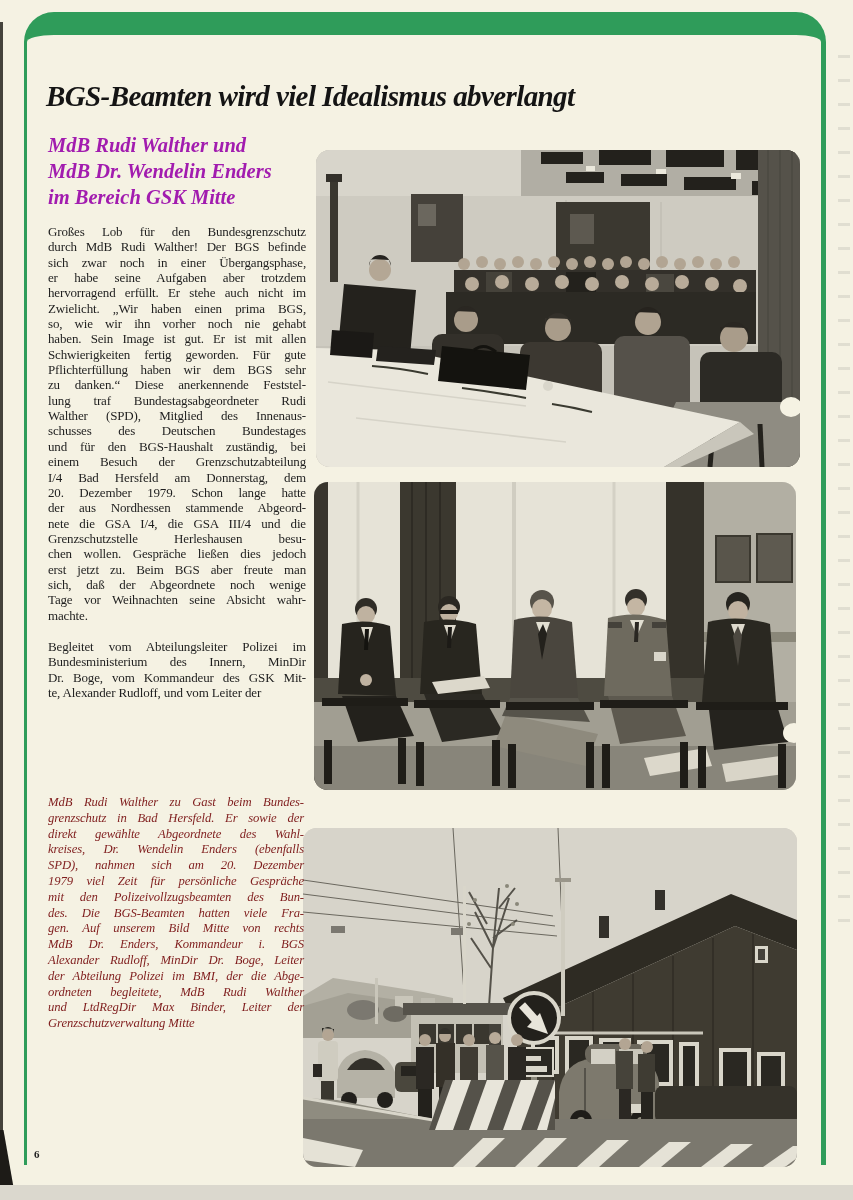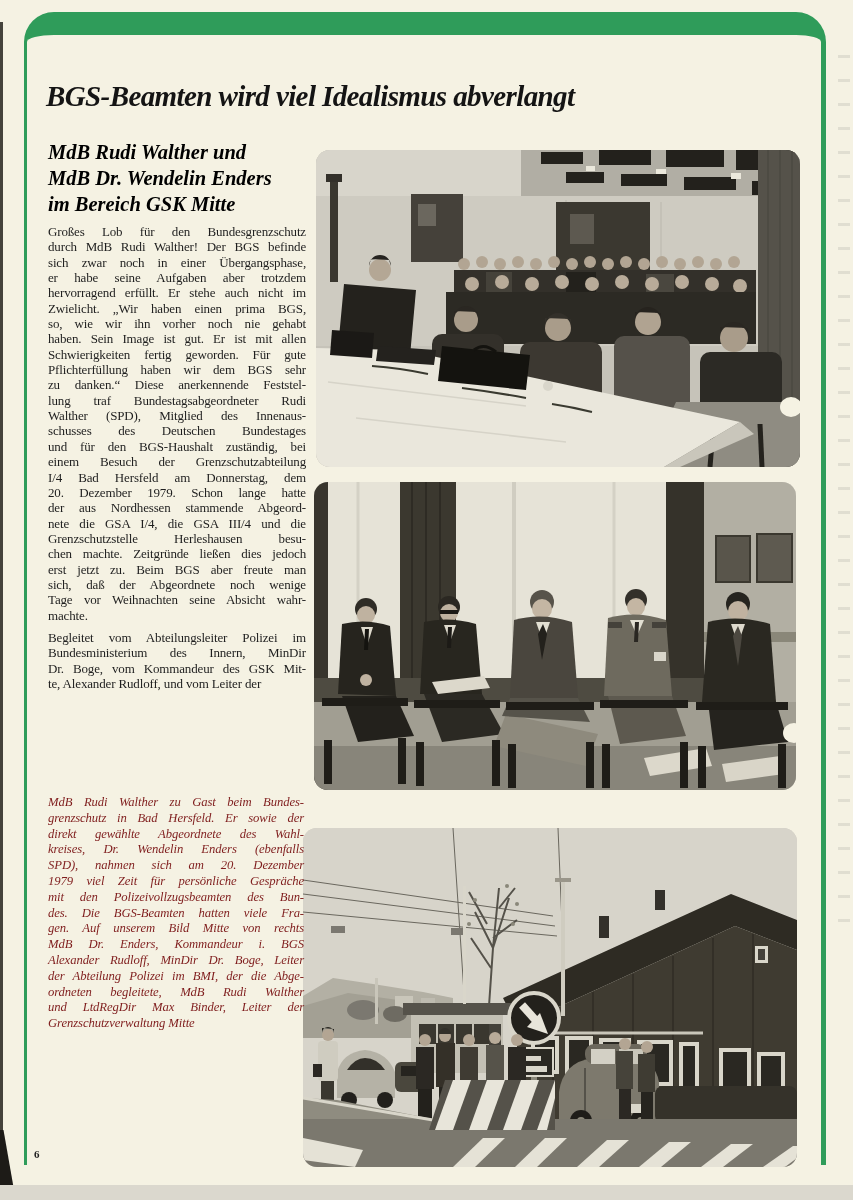--- a/index.html
+++ b/index.html
@@ -15,27 +15,27 @@
   .edge-strip { position:absolute; left:0; top:22px; width:3px; height:1120px; background:#26241f; opacity:.85; }
   .corner-blot { position:absolute; left:0; top:1130px; width:14px; height:60px; background:#1d1b17;
                  clip-path:polygon(0 0, 25% 0, 100% 100%, 0 100%); }
   .bottom-edge { position:absolute; left:0; top:1185px; width:853px; height:15px; background:#dbd8ce; }
   .margin-noise { position:absolute; right:3px; top:55px; width:12px; height:880px; opacity:.55;
                   background:repeating-linear-gradient(to bottom, rgba(120,120,115,.3) 0 3px, transparent 3px 24px);
                   filter:blur(.4px); }
 
   .title { position:absolute; left:46px; top:80px; margin:0; font-size:29px; font-weight:700;
            font-style:italic; letter-spacing:-0.6px; color:#141414; white-space:nowrap; }
-  .subtitle { position:absolute; left:48px; top:139px; font-size:20.5px; font-weight:700;
-              font-style:italic; line-height:26px; color:#000000; }
+  .subtitle { position:absolute; left:48px; top:132px; font-size:20.5px; font-weight:700;
+              font-style:italic; line-height:26px; color:#a21caf; }
   .subtitle .tline { text-align:left !important; text-align-last:left !important; }
 
   .body-col { position:absolute; left:48px; top:224px; width:258px; font-size:13px;
               line-height:15.35px; letter-spacing:-0.15px; color:#1e1e1e; }
-  .body-col .para + .para { margin-top:7px; }
+  .body-col .para + .para { margin-top:16px; }
   .tline { text-align:justify; text-align-last:justify; }
   .tline.last { text-align-last:left; }
 
   .caption-col { position:absolute; left:48px; top:795px; width:256px; font-size:12.7px;
                  line-height:15.8px; font-style:italic; color:#7f1d1d; letter-spacing:-0.1px; }
   .caption-col .cap + .cap { margin-top:26px; }
 
   .photo { position:absolute; border-radius:14px; overflow:hidden; background:#cfccc2; }
   .photo svg { display:block; width:100%; height:100%; }
   #photo1 { left:316px; top:150px; width:484px; height:317px; }
@@ -81,21 +81,21 @@
         <div class="tline">lung traf Bundestagsabgeordneter Rudi</div>
         <div class="tline">Walther (SPD), Mitglied des Innenaus-</div>
         <div class="tline">schusses des Deutschen Bundestages</div>
         <div class="tline">und für den BGS-Haushalt zuständig, bei</div>
         <div class="tline">einem Besuch der Grenzschutzabteilung</div>
         <div class="tline">I/4 Bad Hersfeld am Donnerstag, dem</div>
         <div class="tline">20. Dezember 1979. Schon lange hatte</div>
         <div class="tline">der aus Nordhessen stammende Abgeord-</div>
         <div class="tline">nete die GSA I/4, die GSA III/4 und die</div>
         <div class="tline">Grenzschutzstelle Herleshausen besu-</div>
-        <div class="tline">chen machte. Zeitgründe ließen dies jedoch</div>
+        <div class="tline">chen wollen. Gespräche ließen dies jedoch</div>
         <div class="tline">erst jetzt zu. Beim BGS aber freute man</div>
         <div class="tline">sich, daß der Abgeordnete noch wenige</div>
         <div class="tline">Tage vor Weihnachten seine Absicht wahr-</div>
         <div class="tline last">machte.</div>
       </div>
     <div class="para">
         <div class="tline">Begleitet vom Abteilungsleiter Polizei im</div>
         <div class="tline">Bundesministerium des Innern, MinDir</div>
         <div class="tline">Dr. Boge, vom Kommandeur des GSK Mit-</div>
         <div class="tline last">te, Alexander Rudloff, und vom Leiter der</div>

